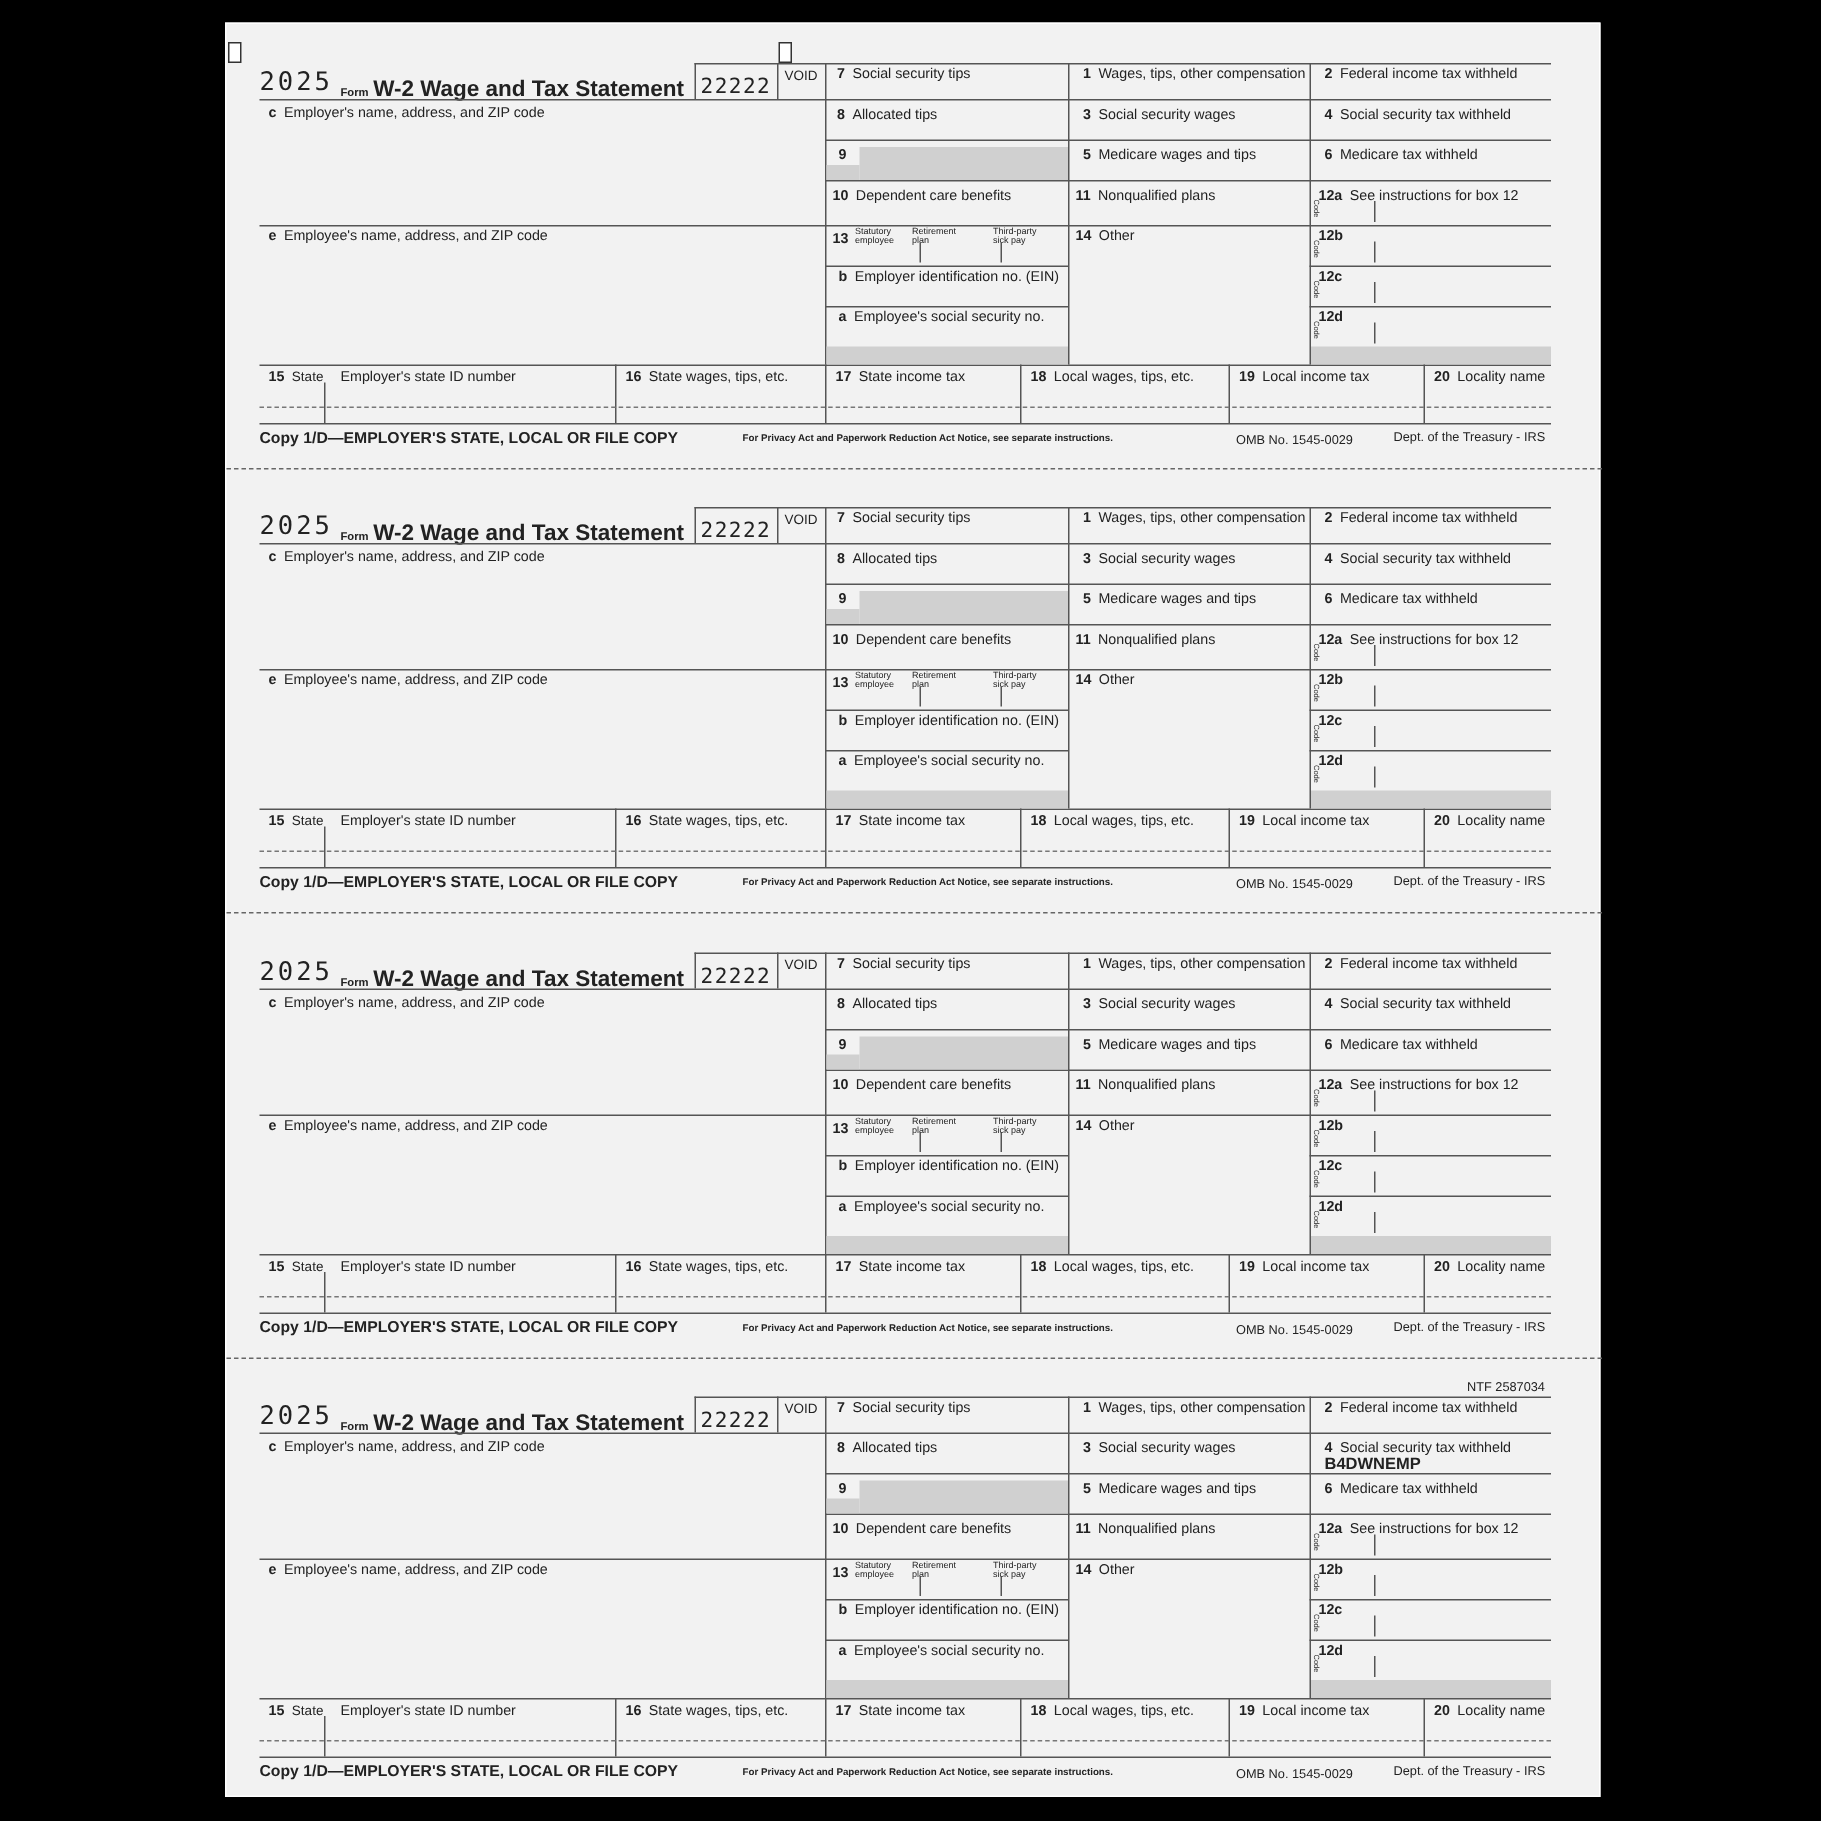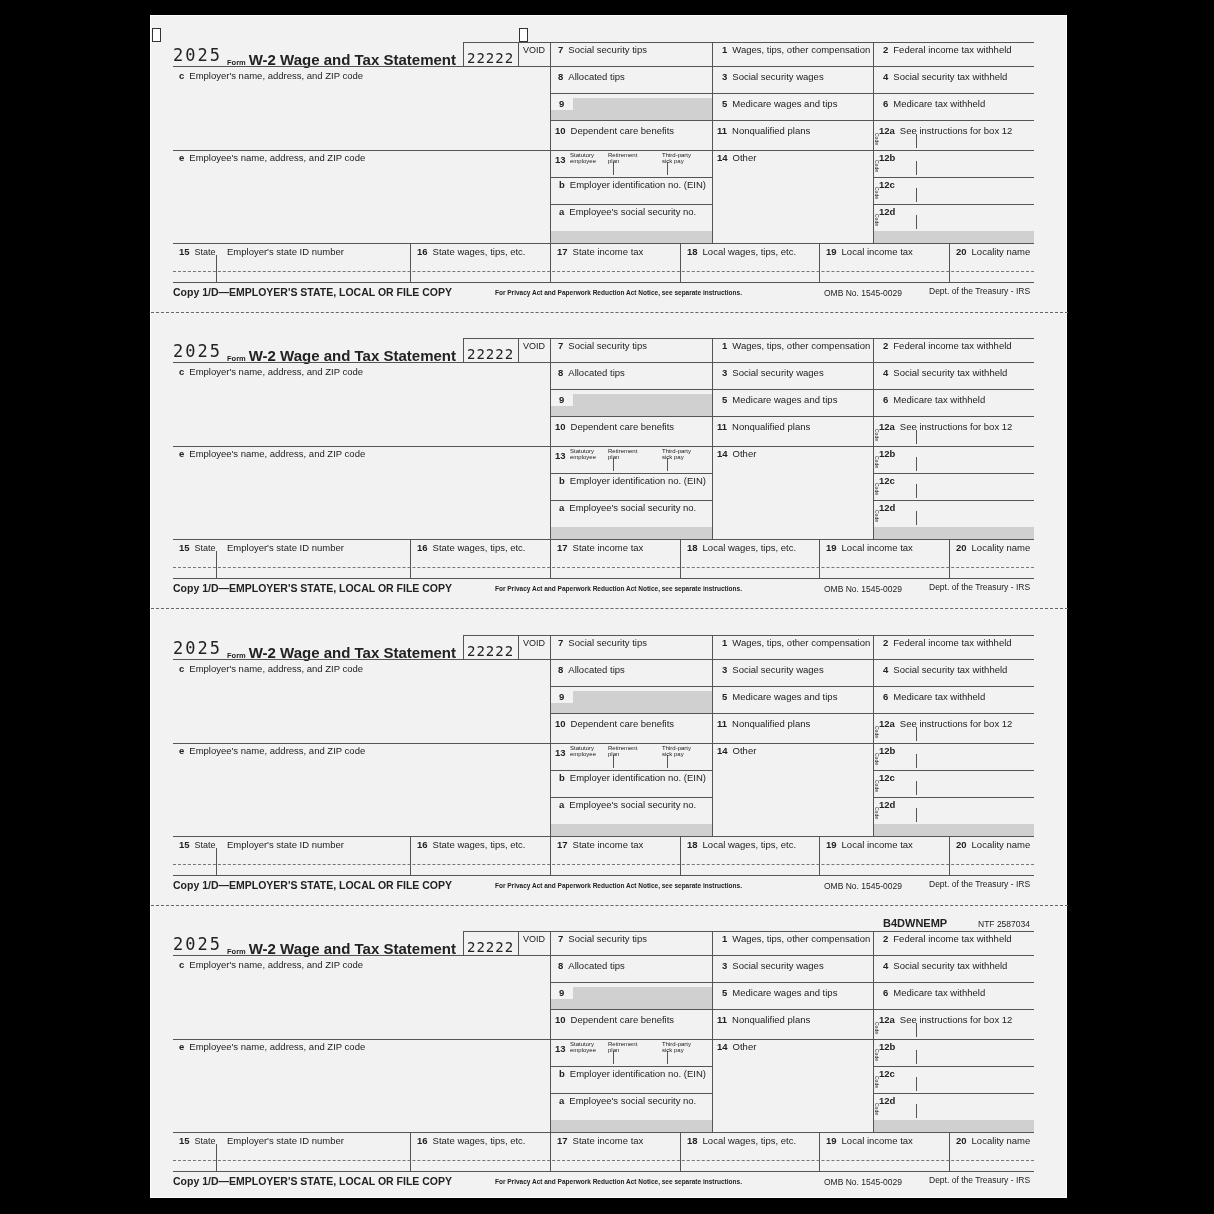--- a/index.html
+++ b/index.html
@@ -377,15 +377,15 @@
     <div class="lbl" style="left:536px;top:230px;"><b>18</b><span>Local wages, tips, etc.</span></div>
     <div class="lbl" style="left:675px;top:230px;"><b>19</b><span>Local income tax</span></div>
     <div class="lbl" style="left:805px;top:230px;"><b>20</b><span>Locality name</span></div>
 
     <div class="copy" style="left:22px;top:270px;">Copy 1/D—EMPLOYER'S STATE, LOCAL OR FILE COPY</div>
     <div class="priv" style="left:344px;top:273px;">For Privacy Act and Paperwork Reduction Act Notice, see separate instructions.</div>
     <div class="small" style="left:673px;top:272px;">OMB No. 1545-0029</div>
     <div class="small" style="left:778px;top:270px;">Dept. of the Treasury - IRS</div>
   </div>
     </div>
-  <div class="ntf" style="left:732px;top:901px;font-size:11px;font-weight:bold;">B4DWNEMP</div>
+  <div class="ntf" style="left:732px;top:954px;font-size:11px;font-weight:bold;">B4DWNEMP</div>
   <div class="ntf" style="left:827px;top:903px;font-size:8.5px;">NTF 2587034</div>
 </div>
 
 </body></html>

